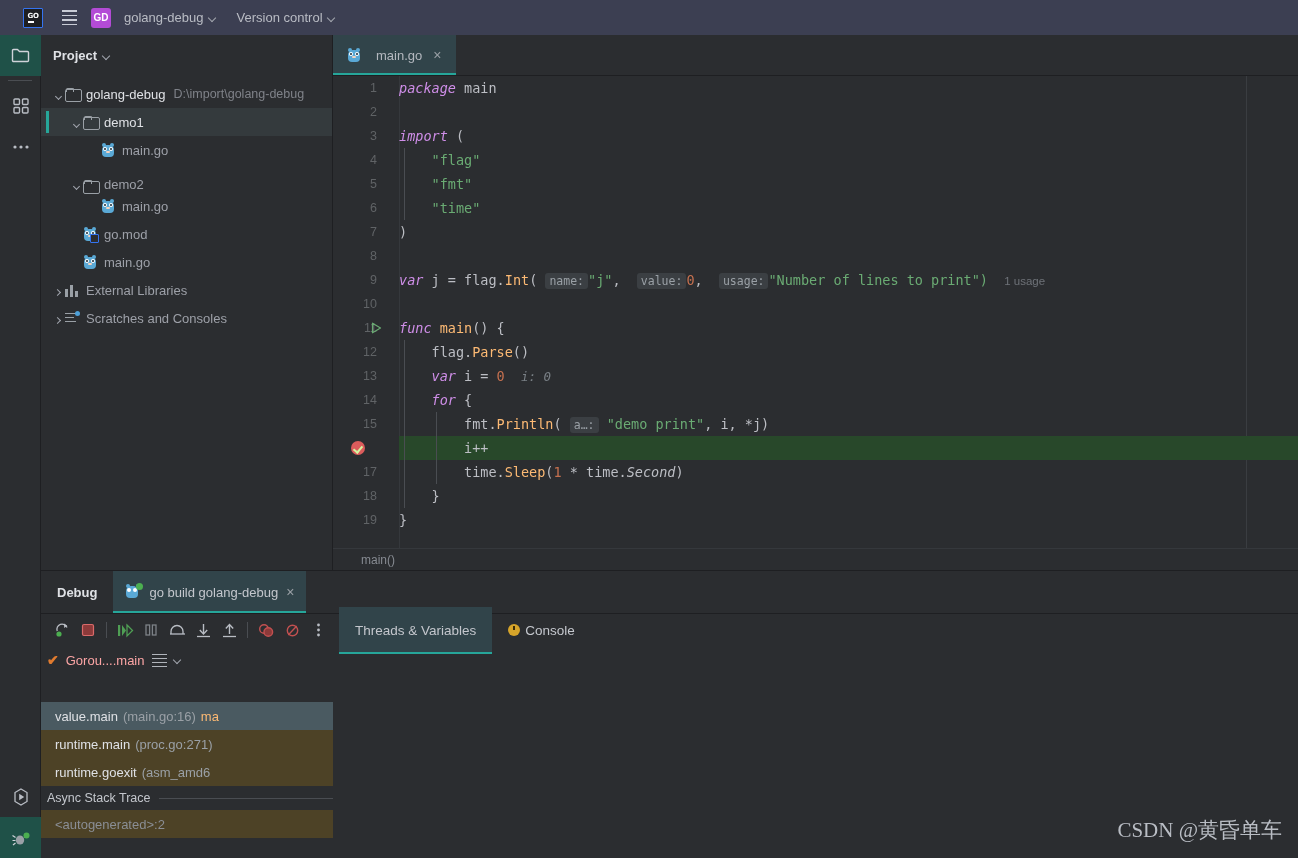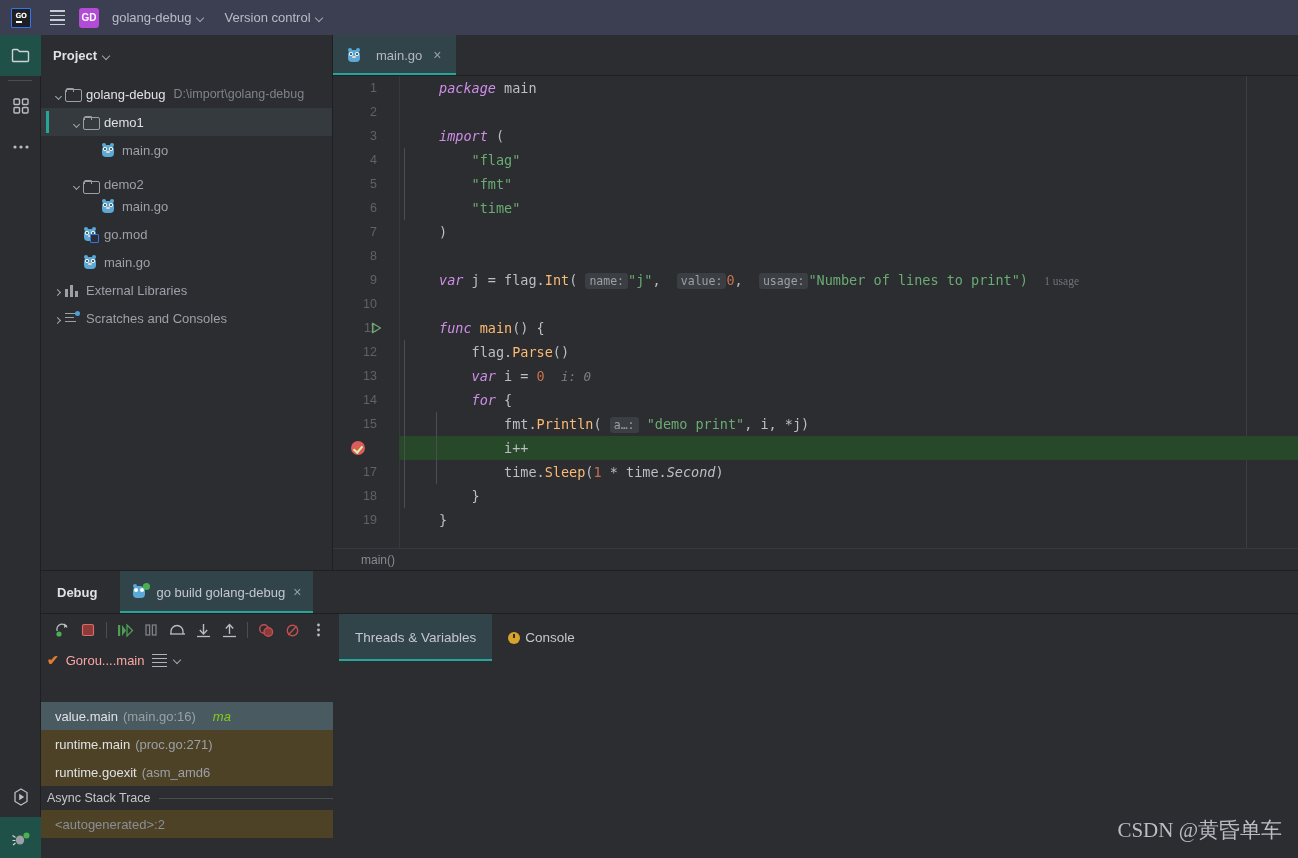--- a/index.html
+++ b/index.html
@@ -13,21 +13,21 @@
     position: relative;
     width: 1298px; height: 858px;
     background: #2b2d30;
   }
 
   
   .topbar {
     position: absolute; left: 0; top: 0; width: 1298px; height: 35px;
     background: #3c3f52;
     display: flex; align-items: center;
-    padding-left: 8px;
+    padding-left: 20px;
     gap: 0px;
   }
   .ij-logo {
     width: 20px; height: 20px; margin-left: 3px; margin-right: 14px;
     border: 1px solid #3574f0;
     background: #1e1f22;
     position: relative;
     border-radius: 1px;
     display:flex; align-items:center; justify-content:center;
   }
@@ -189,21 +189,21 @@
   .code-scroll { position:absolute; left:0; top:0; right:0; height: 472px; overflow:hidden; }
   .codeline {
     position: relative; height: 24px; line-height: 24px;
     font-family: "DejaVu Sans Mono", monospace; font-size: 13.5px;
     white-space: pre;
   }
   .codeline .ln {
     position:absolute; left:0; width: 44px; text-align:right;
     color:#606366; font-size: 12.5px; font-family: "Liberation Sans", sans-serif;
   }
-  .codeline .src { position:absolute; left: 66px; right:0;margin-left:40px; }
+  .codeline .src { position:absolute; left: 66px; right:0; }
   .codeline.hl { background: #28482a; }
   .gutter-line { position:absolute; left:0; top:0; width:66px; height:24px; }
   .codeline.hl .gutter-line { background:#2b2d30; }
   .editor-vline {
     position:absolute; left: 66px; top:0; bottom:0; width:1px; background:#35383c;
   }
   .right-rule {
     position:absolute; left: 913px; top:0; height: 472px; width:1px; background:#3a3d41;
   }
   .indent-guide {
@@ -229,36 +229,36 @@
   .fn   { color:#fdba74; }
   .id   { color:#bcbec4; }
   .num  { color:#c4704f; }
   .pkg  { color:#bcbec4; }
   .italic-id { color:#bcbec4; font-style: italic; }
   .hint {
     background:#3b3f43; color:#9aa0a6; border-radius:3px;
     padding: 1px 4px; font-size: 11.5px; font-family:"DejaVu Sans Mono", monospace;
   }
   .inlay-val { color:#7a8086; font-style: italic; font-size: 12.5px; }
-  .usage { color:#6e7278; font-size: 11.5px; font-family:Liberation Serif, serif; }
+  .usage { color:#6e7278; font-size: 11.5px; font-family:Liberation Sans, sans-serif; }
 
   .breadcrumb-bar {
     position:absolute; left:0; bottom:0; height: 22px; width:100%;
     background: #2b2d30; border-top: 1px solid #35383c;
     display:flex; align-items:center; padding-left: 28px;
   }
   .breadcrumb-bar span { color:#868a91; font-size: 12px; }
 
   
   .debug-panel {
     position:absolute; left: 41px; top: 570px; width: 1257px; height: 288px;
     background: #2b2d30; border-top: 1px solid #1e1f22;
   }
   .debug-tabs {
-    height: 43px; display:flex; align-items:stretch; gap:7px;
+    height: 43px; display:flex; align-items:stretch; gap:0;
     border-bottom: 1px solid #1e1f22;
   }
   .dbg-title {
     display:flex; align-items:center; padding: 0 16px;
     color:#dfe1e5; font-size:13px; font-weight:700;
   }
   .dbg-runtab {
     display:flex; align-items:center; gap:8px; padding: 0 12px;
     background:#31444a; position:relative; cursor:pointer;
   }
@@ -268,21 +268,21 @@
   .dbg-runtab .lbl { color:#c4c7cd; font-size:13px; }
   .dbg-runtab .close-x { color:#9aa0a6; font-size:14px; }
   .gopher-run { width:16px;height:16px;position:relative; }
   .gopher-run .b { position:absolute; left:1px;top:2px;width:12px;height:12px;background:#5aa9d6;border-radius:5px 5px 4px 4px;}
   .gopher-run .el,.gopher-run .er{position:absolute;top:0;width:4px;height:4px;background:#5aa9d6;border-radius:50%;}
   .gopher-run .el{left:1px;} .gopher-run .er{right:1px;}
   .gopher-run .yl,.gopher-run .yr{position:absolute;top:4px;width:4px;height:4px;background:#fff;border-radius:50%;}
   .gopher-run .yl{left:2px;} .gopher-run .yr{left:8px;}
   .gopher-run .dot{position:absolute;right:-2px;top:-1px;width:7px;height:7px;border-radius:50%;background:#4caf50;}
 
-  .toolbar-row { height: 32px; display:flex; }
+  .toolbar-row { height: 32px; display:flex; align-items:center; }
   .dbg-tools {
     display:flex; align-items:center; gap: 0px; padding-left: 8px; width: 295px; height: 32px;
   }
   .tb-btn {
     width: 26px; height: 26px; display:flex;align-items:center;justify-content:center;
     cursor:pointer; border-radius:3px;
   }
   .tb-sep { width:1px; height:16px; background:#4a4d52; margin: 0 5px; }
 
   .tv-tabs { display:flex; align-items:stretch; height: 47px; margin-left: 3px; }
@@ -312,21 +312,21 @@
   .lines-ico i:nth-child(4){top:12px;width:15px;}
 
   .frames-list { position:absolute; left:0; top: 131px; width: 292px; }
   .frame-row {
     height: 28px; display:flex; align-items:center; padding-left: 14px;
     font-size: 13px; color:#dfe1e5; cursor:pointer; white-space:nowrap; overflow:hidden;
   }
   .frame-row.sel { background: #4a5a61; }
   .frame-row.lib { background: #4d4226; }
   .frame-row .sub { color:#9aa0a6; margin-left:5px; }
-  .frame-row .ital { font-style: italic; color:#84cc16; margin-left:17px; }
+  .frame-row .ital { color:#fdba74; margin-left:5px; }
   .async-head {
     height: 24px; display:flex; align-items:center; gap:8px; padding-left: 6px;
     color:#c4c7cd; font-size: 12.5px; background:#2b2d30;
   }
   .async-head .rule { flex:1; height:1px; background:#4a4d52; }
   .async-row {
     height: 28px; display:flex;align-items:center; padding-left: 14px;
     font-size:13px; color:#8a8e95; background:#4d4226;
   }
   .watermark {

